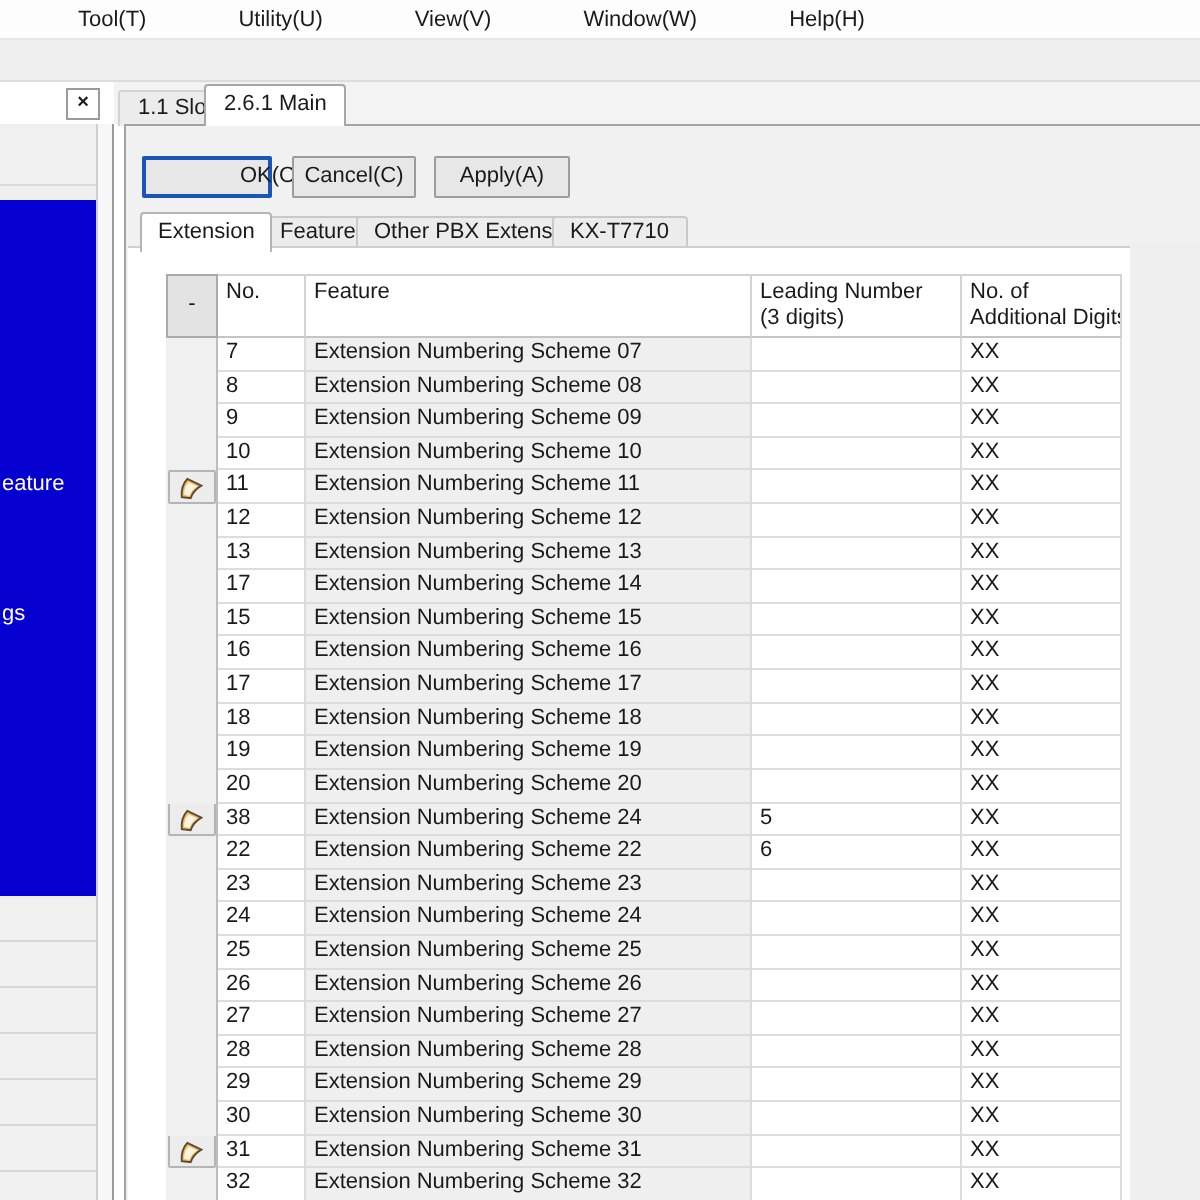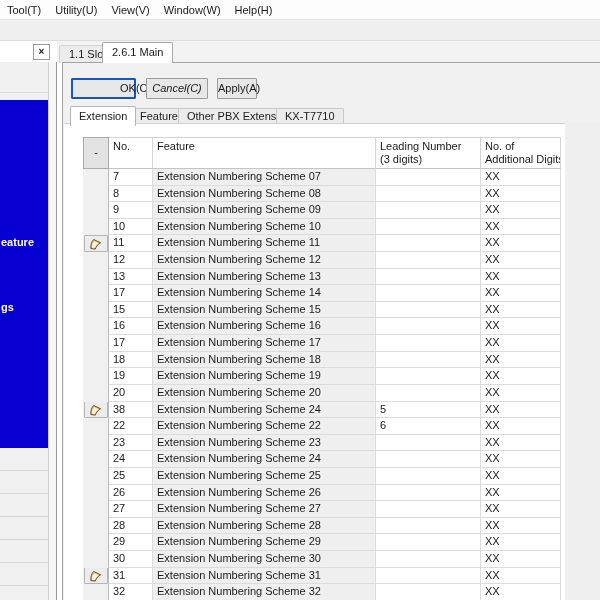--- a/index.html
+++ b/index.html
@@ -1,21 +1,21 @@
 <!DOCTYPE html>
 <html><head>
 <meta charset="utf-8">
 <style>
   html,body{margin:0;padding:0;width:600px;height:600px;overflow:hidden;
     font-family:"Liberation Sans",sans-serif;font-size:11px;color:#1a1a1a;background:#fff;}
 
   
   .menubar{position:absolute;left:0;top:0;width:600px;height:19px;background:#fdfdfd;
     border-bottom:1px solid #e6e6e6;display:flex;align-items:center;}
-  .menu-item{padding:2px 7px;cursor:default;}
+  .menu-item{padding:2px 7px;cursor:default;margin-left:32px;}
 
   
   .toolbar{position:absolute;left:0;top:20px;width:600px;height:20px;background:#efefef;
     border-bottom:1px solid #dcdcdc;}
 
   
   .tabstrip{position:absolute;left:0;top:41px;width:600px;height:21px;background:#f3f3f3;}
   .sidebar-header{position:absolute;left:0;top:41px;width:57px;height:21px;background:#ffffff;}
   .close-btn{position:absolute;left:33px;top:3px;width:15px;height:14px;border:1px solid #9a9a9a;
     background:#fff;font-size:10px;font-weight:bold;line-height:13px;text-align:center;cursor:default;}
@@ -23,21 +23,21 @@
     border-bottom:none;border-radius:2px 2px 0 0;padding:0 9px;line-height:16px;cursor:default;}
   .doc-tab.active{top:42px;height:20px;background:#fff;border:1px solid #a8a8a8;border-bottom:none;
     line-height:19px;z-index:5;}
 
   
   .sidebar{position:absolute;left:0;top:62px;width:57px;height:538px;background:#f0f0f0;}
   .sidebar-top{position:absolute;left:0;top:0;width:48px;height:38px;background:#f0f0f0;
     border-bottom:1px solid #d8d8d8;}
   .sidebar-top-line{position:absolute;left:0;top:30px;width:48px;border-top:1px solid #dadada;}
   .sidebar-blue{position:absolute;left:0;top:38px;width:48px;height:348px;background:#0500cf;color:#fff;}
-  .sb-frag{position:absolute;left:1px;white-space:nowrap;font-weight:bold;}
+  .sb-frag{position:absolute;left:1px;white-space:nowrap;}
   .sidebar-list{position:absolute;left:0;top:386px;width:48px;height:152px;background:#f0f0f0;
     background-image:repeating-linear-gradient(to bottom,transparent 0 22px,#d7d7d7 22px 23px);}
   .sidebar-scroll{position:absolute;left:48px;top:0;width:8px;height:538px;background:#f7f7f7;
     border-left:1px solid #cfcfcf;}
   .sidebar-rborder{position:absolute;left:56px;top:0;width:0;height:538px;border-left:1px solid #9a9a9a;}
 
   
   .main-panel{position:absolute;left:62px;top:62px;width:538px;height:538px;background:#f1f1f1;
     border-left:1px solid #a3a3a3;border-top:1px solid #a3a3a3;box-sizing:border-box;}
   .btn{position:absolute;top:15px;height:21px;background:#e7e7e7;border:1px solid #9c9c9c;
@@ -104,22 +104,22 @@
     <span class="sb-frag" style="top:136px;">eature</span>
     <span class="sb-frag" style="top:201px;">gs</span>
   </div>
   <div class="sidebar-list"></div>
   <div class="sidebar-scroll"></div>
   <div class="sidebar-rborder"></div>
 </div>
 
 <div class="main-panel">
   <div class="btn focused" style="left:8px;width:65px;">OK(O)</div>
-  <div class="btn" style="left:83px;width:62px;font-style:italic;">Cancel(C)</div>
-  <div class="btn" style="left:154px;width:40px;">Apply(A)</div>
+  <div class="btn" style="left:83px;width:62px;">Cancel(C)</div>
+  <div class="btn" style="left:154px;width:68px;">Apply(A)</div>
 
   <div class="subtab active" style="left:7px;">Extension</div>
   <div class="subtab" style="left:68px;">Features</div>
   <div class="subtab" style="left:115px;">Other PBX Extension</div>
   <div class="subtab" style="left:213px;">KX-T7710</div>
 
   <div class="content-right-gray"></div>
 
   <div class="content-page">
     <div class="grid">

